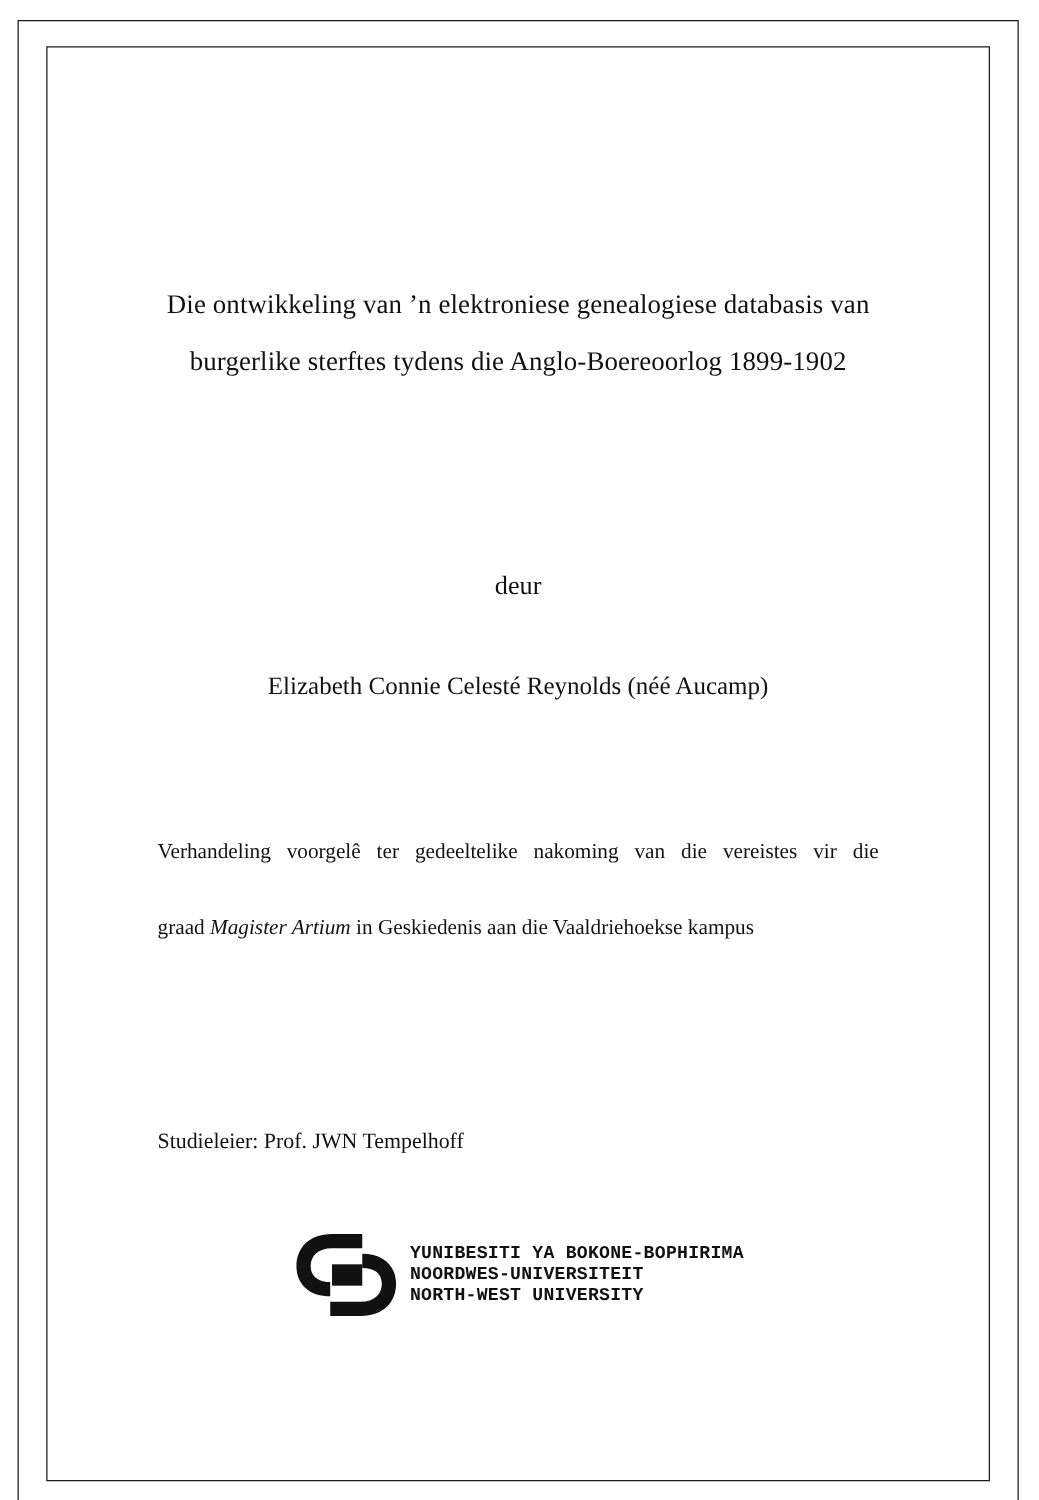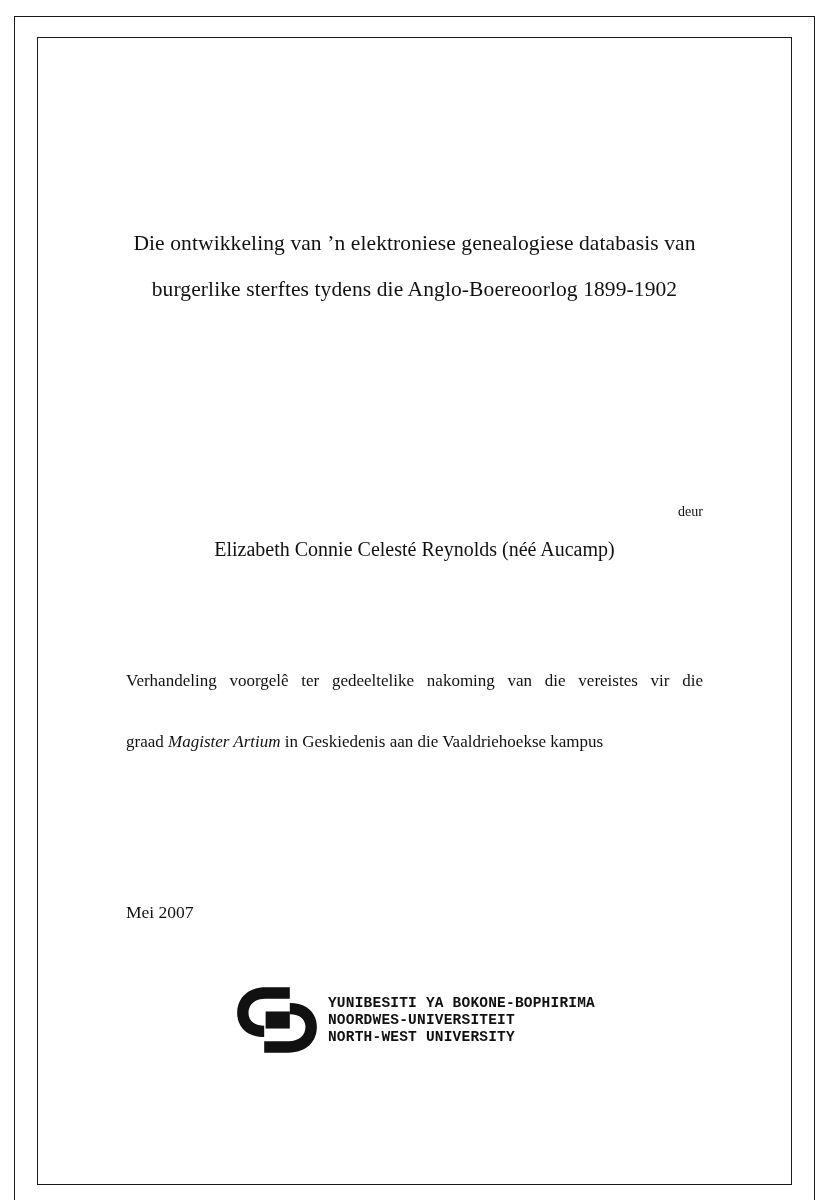--- a/index.html
+++ b/index.html
@@ -54,23 +54,22 @@
   }
   .title .line {
     display: block;
     white-space: nowrap;
   }
   .byline-label {
     position: absolute;
     left: 0;
     right: 0;
     top: 418px;
-    text-align: right;
-    font-size: 14px;
-    margin-top: 48px;
+    text-align: center;
+    font-size: 21px;
   }
   .author {
     position: absolute;
     left: 0;
     right: 0;
     top: 500px;
     text-align: center;
     font-size: 20px;
     font-family: Liberation Serif, serif;
   }
@@ -135,21 +134,21 @@
       <div class="byline-label">deur</div>
 
       <div class="author">Elizabeth Connie Celesté Reynolds (néé Aucamp)</div>
 
       <div class="statement">
         <span class="l1">Verhandeling voorgelê ter gedeeltelike nakoming van die vereistes vir die</span>
         <span class="l2"><span>graad </span><i>Magister Artium</i><span> in Geskiedenis aan die Vaaldriehoekse kampus</span></span>
       </div>
 
       <div class="supervisor">
-        <span>Mei 2007</span>
+        <span>Studieleier: Prof. JWN Tempelhoff</span>
       </div>
 
       <div class="logo">
         <svg class="logo-mark" viewBox="0 0 120 104">
           <path d="M44 6 C18 6 4 22 4 42 C4 62 18 76 42 76 L42 60 C28 60 20 53 20 42 C20 31 28 22 44 22 L78 22 L78 6 Z" fill="#111111"></path>
           <path d="M76 98 C102 98 116 82 116 62 C116 42 102 28 78 28 L78 44 C92 44 100 51 100 62 C100 73 92 82 76 82 L42 82 L42 98 Z" fill="#111111"></path>
           <rect x="44" y="40" width="34" height="24" fill="#111111"></rect>
         </svg>
         <div class="logo-text">
           <span>YUNIBESITI YA BOKONE-BOPHIRIMA</span>

